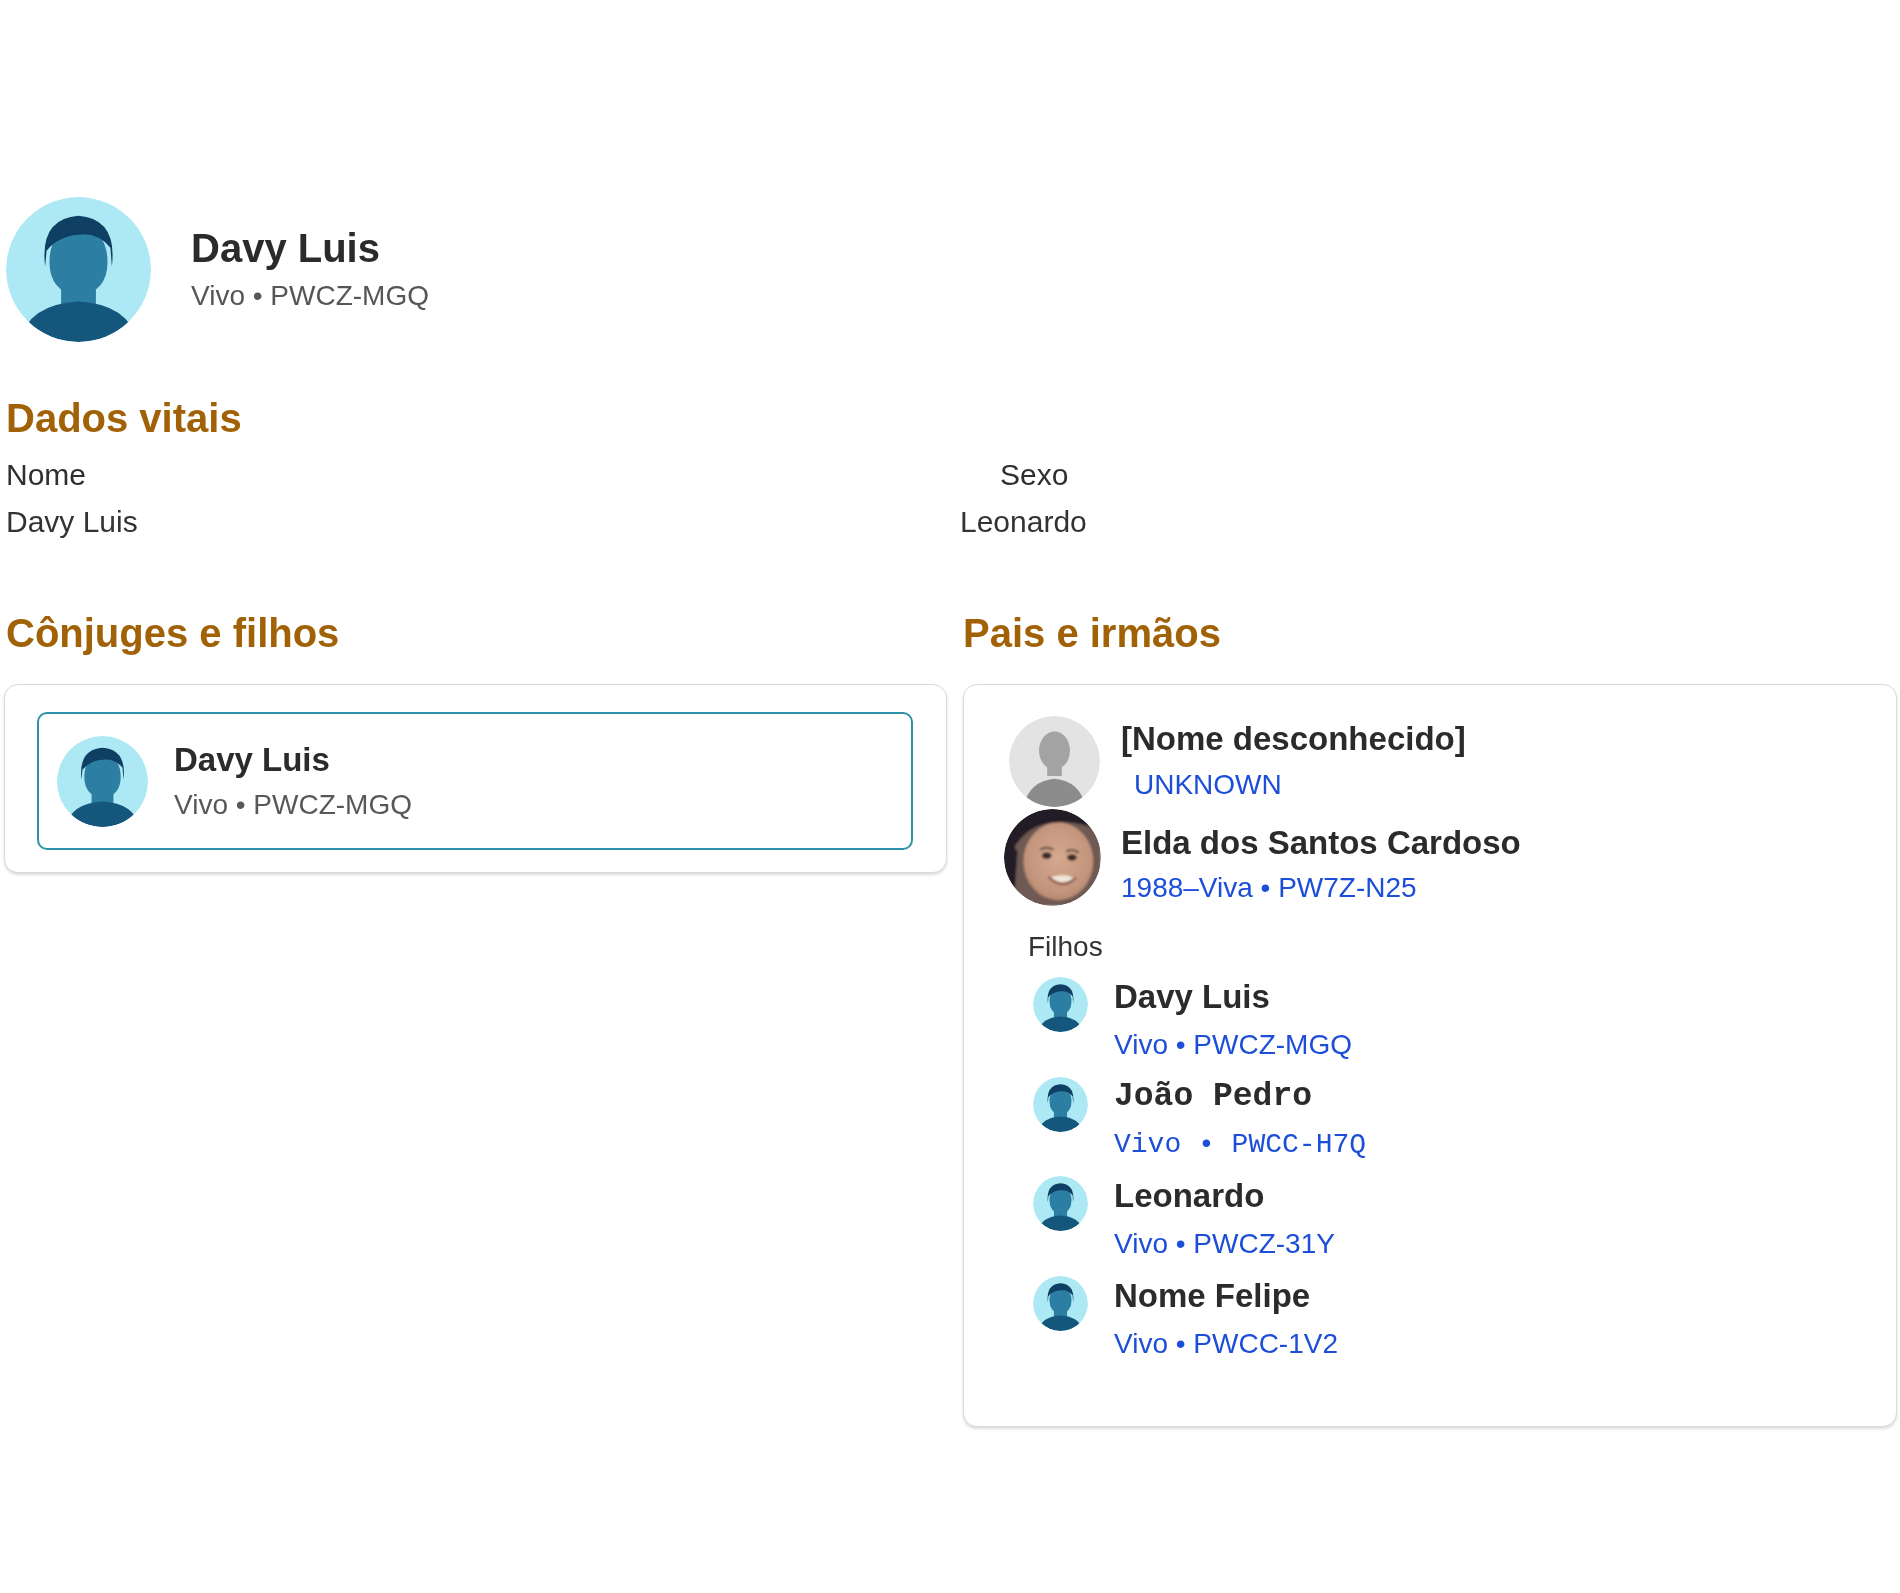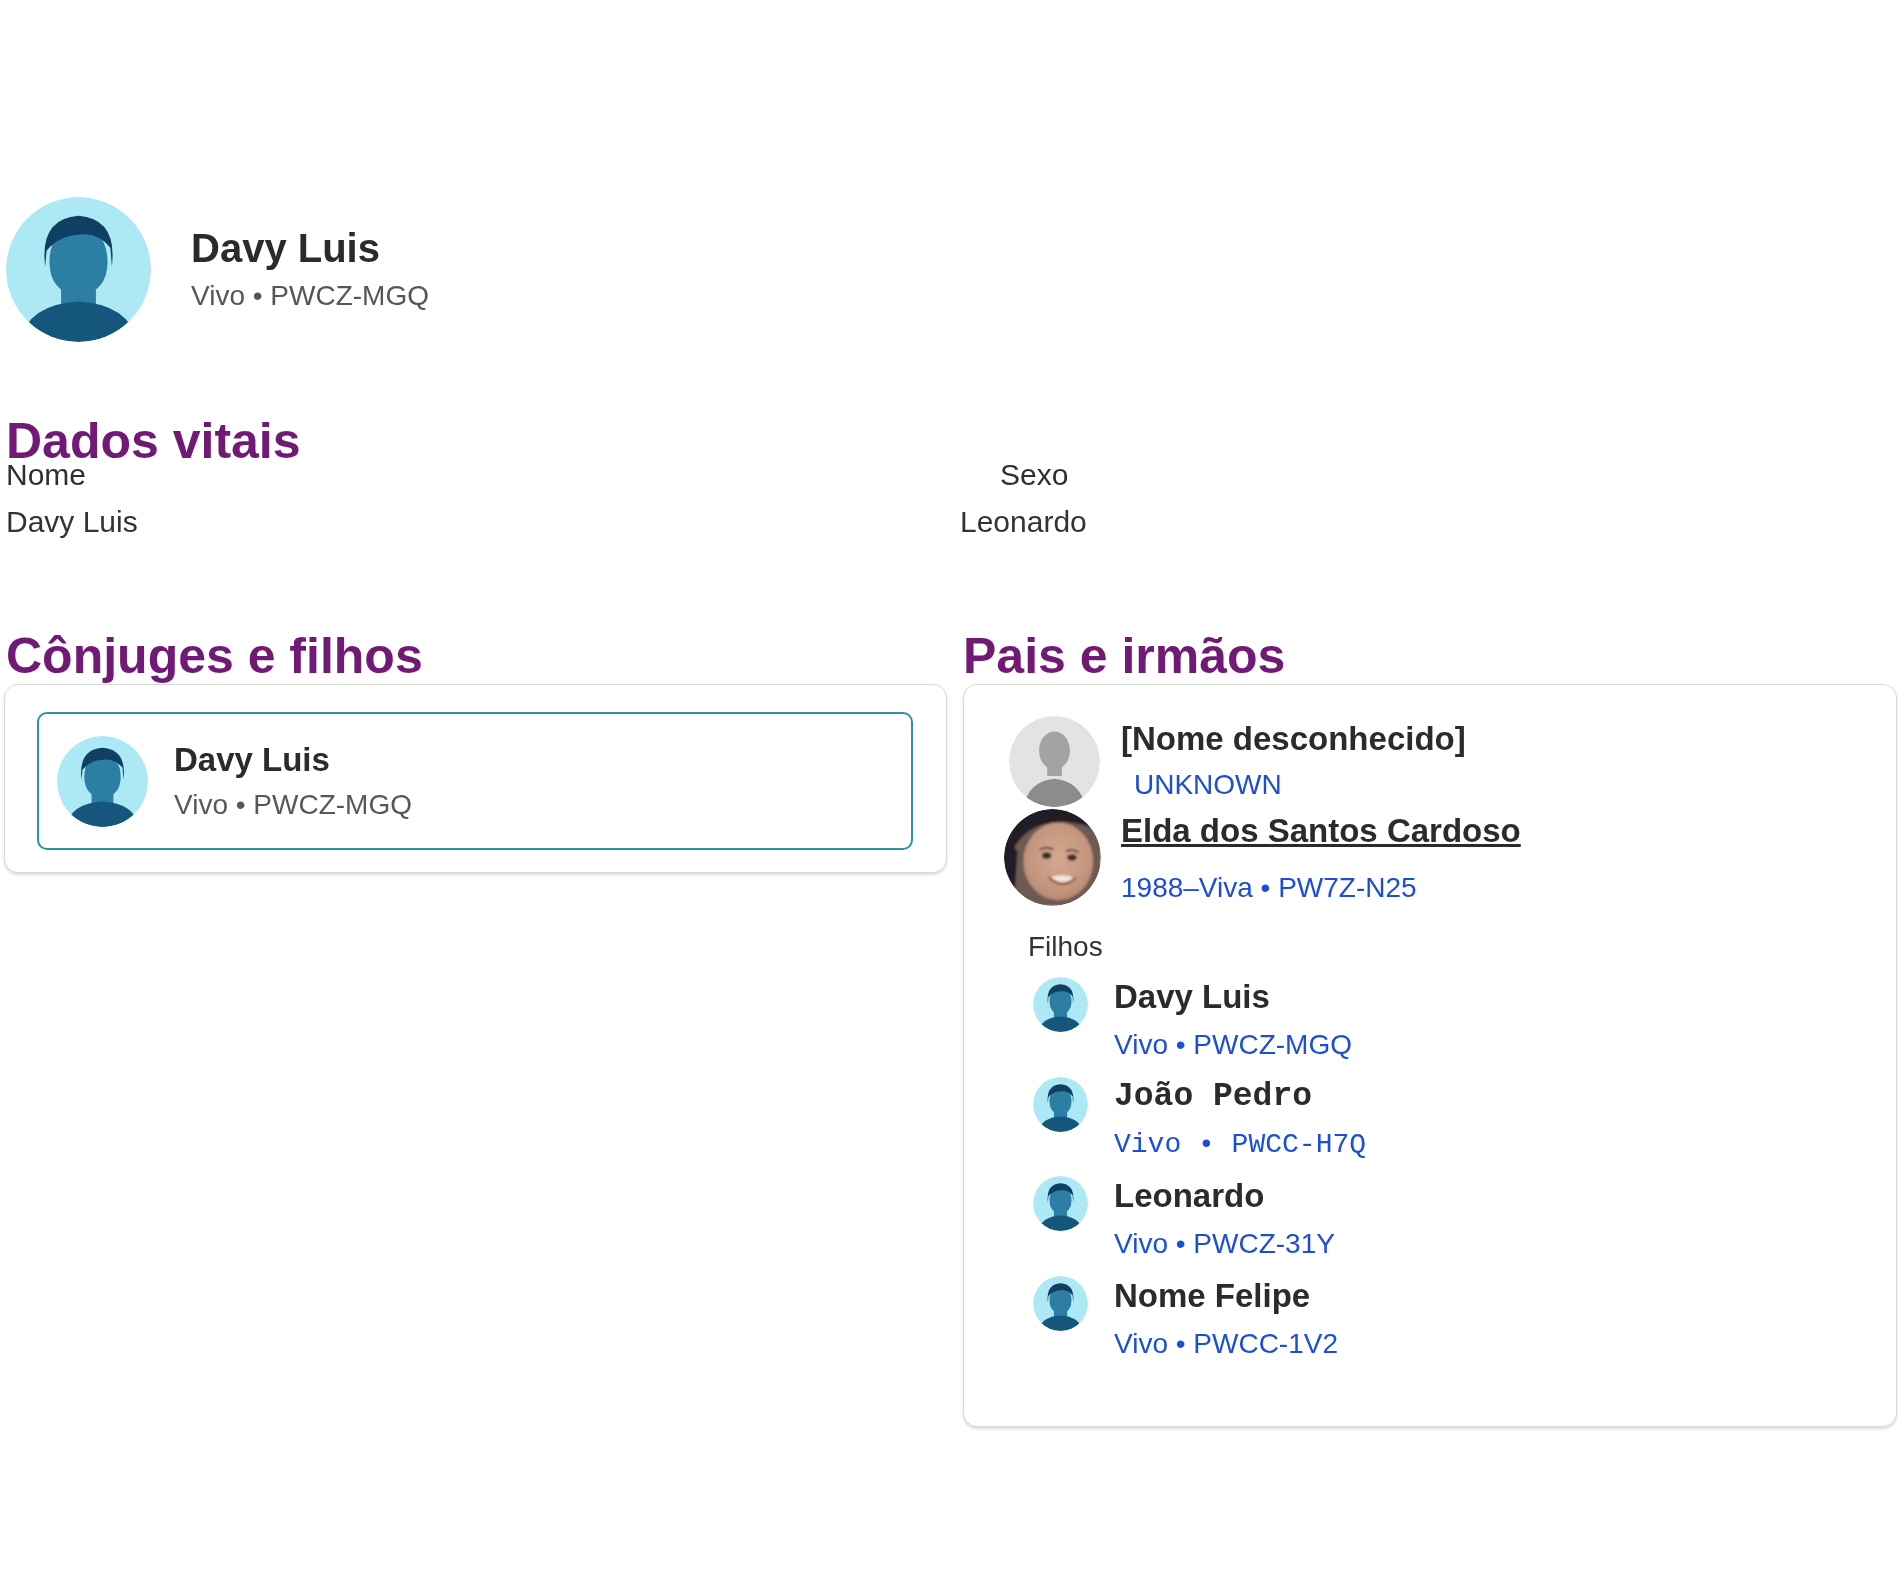--- a/index.html
+++ b/index.html
@@ -15,21 +15,21 @@
   .avatar{border-radius:50%;overflow:hidden;flex:0 0 auto;display:block;}
   .avatar svg{display:block;width:100%;height:100%;}
   .av-145{width:145px;height:145px;}
   .av-97{width:97px;height:97px;}
   .av-91{width:91px;height:91px;}
   .av-55{width:55px;height:55px;}
   .hdr-name{font-size:40px;font-weight:700;color:#2b2b2b;line-height:48px;}
   .hdr-status{font-size:28px;color:#565656;line-height:40px;margin-top:4px;}
 
   
-  .section-title{font-size:50px;font-weight:700;color:#701a75;margin-top:16px;}
+  .section-title{font-size:40px;font-weight:700;color:#a16207;}
   .vitals-title{left:6px;top:396px;}
   .field-label{font-size:30px;font-weight:400;color:#2f2f2f;}
   .field-value{font-size:30px;color:#333333;}
   .f-nome-l{left:6px;top:458px;}
   .f-nome-v{left:6px;top:505px;}
   .f-sexo-l{left:960px;top:458px;margin-left:40px;}
   .f-sexo-v{left:960px;top:505px;}
 
   .spouses-title{left:6px;top:611px;}
   .parents-title{left:963px;top:611px;}
@@ -49,21 +49,21 @@
   .row-name{font-size:33px;font-weight:700;color:#2b2b2b;line-height:38px;}
   .row-status{font-size:28px;color:#585858;line-height:34px;margin-top:9px;}
 
   .parents-card{left:963px;top:684px;width:932px;height:741px;}
   .parents-card .abs{position:absolute;}
   .p-row{cursor:pointer;}
   .father-avatar{left:45px;top:31px;}
   .father-name{left:157px;top:34px;}
   .father-status{left:170px;top:84px;}
   .mother-avatar{left:40px;top:124px;}
-  .mother-name{left:157px;top:126px;text-decoration:underline;}
+  .mother-name{left:157px;top:138px;}
   .mother-status{left:157px;top:187px;}
   .children-label{left:64px;top:246px;font-size:28px;color:#333333;}
   .child-row{left:69px;width:760px;height:96px;cursor:pointer;}
   .child-avatar{left:0;top:4px;}
   .child-name{left:81px;top:4px;}
   .child-status{left:81px;top:56px;}
   .p-name{font-size:33px;font-weight:700;color:#2b2b2b;line-height:40px;}
   .p-status{font-size:28px;color:#1d4ed8;line-height:32px;}
 </style>
 </head>

